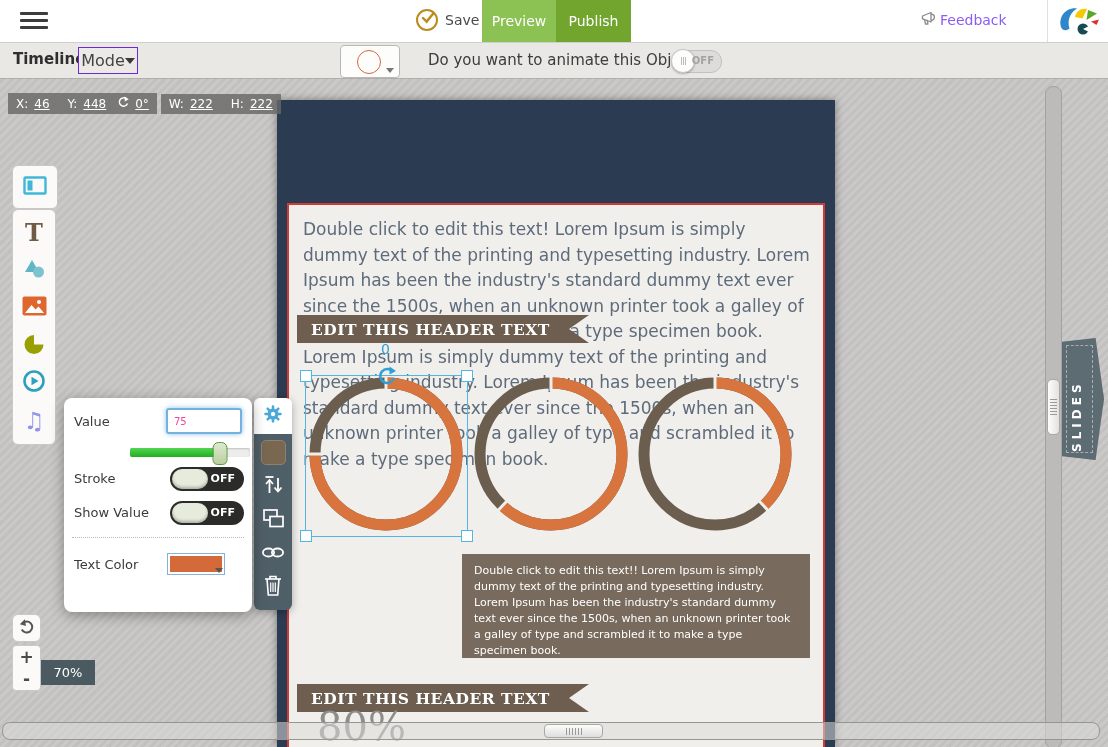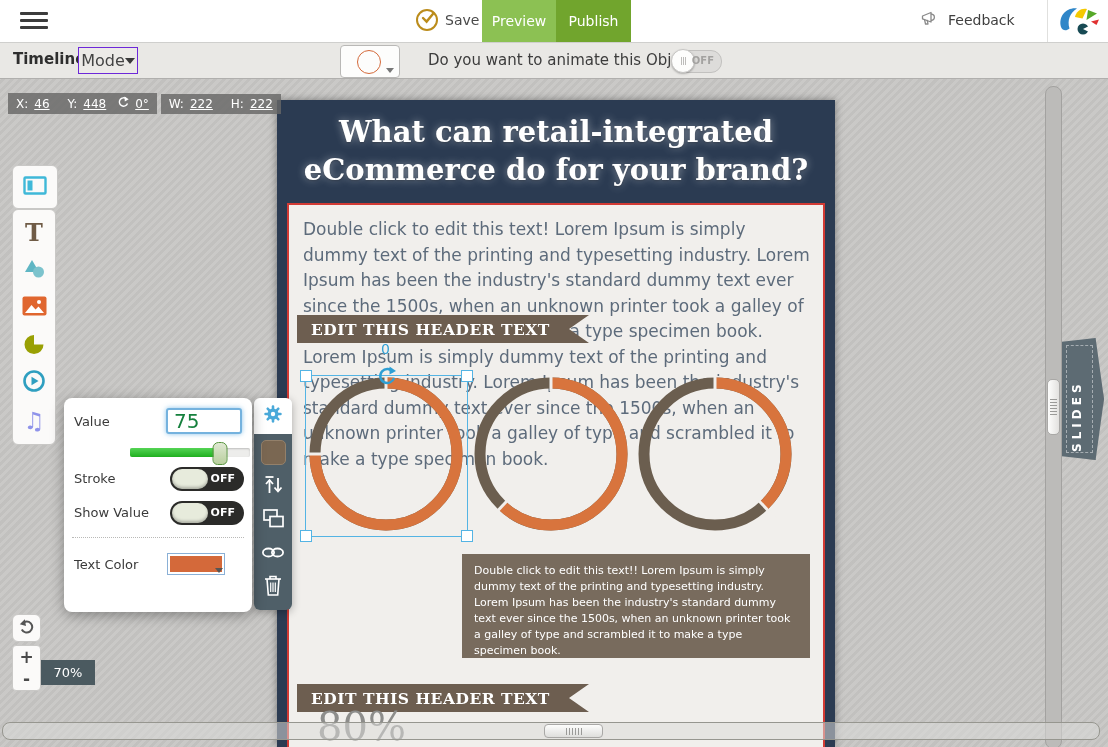--- a/index.html
+++ b/index.html
@@ -14,21 +14,21 @@
   .hamburger{position:absolute;left:20px;top:12px;width:28px;height:18px;cursor:pointer;}
   .hamburger i{display:block;height:3px;background:#3c3c3c;border-radius:1px;margin-bottom:4px;}
   .savegrp{position:absolute;left:398px;top:9px;display:flex;align-items:center;gap:7px;padding-left:18px;}
   .savecheck{width:18px;height:18px;border:2px solid #bb8c1b;border-radius:50%;position:relative;}
   .savecheck svg{position:absolute;left:1px;top:-2px;}
   .savelabel{font-size:14px;color:#4a4a4a;}
   .greenbtn{position:absolute;top:0;height:42px;display:flex;align-items:center;justify-content:center;
     color:#fff;font-size:14px;cursor:pointer;}
   .preview{left:482px;width:74px;background:#8cc153;}
   .publish{left:556px;width:75px;background:#71a52d;}
-  .feedbackgrp{position:absolute;left:920px;top:9px;display:flex;align-items:center;gap:8px;color:#404040;font-size:14px;}
+  .feedbackgrp{position:absolute;left:920px;top:9px;display:flex;align-items:center;color:#8b5cf6;font-size:14px;}
   .topdivider{position:absolute;left:1047px;top:0;width:1px;height:42px;background:#e0e0de;}
   .logo{position:absolute;left:1057px;top:4px;}
 
   
   .timelinebar{position:absolute;left:0;top:42px;width:1108px;height:36px;background:#e9e8e5;border-bottom:1px solid #b0afad;z-index:39;}
   .tl-label{position:absolute;left:13px;top:8px;font-size:15px;font-weight:bold;color:#2e2e2e;}
   .modebtn{position:absolute;left:78px;top:5px;width:58px;height:25px;background:#eceae7;border:1px solid #6d28d9;
     display:flex;align-items:center;justify-content:center;gap:0;font-size:16px;color:#444;cursor:pointer;}
   .caret-down{width:0;height:0;border-left:5px solid transparent;border-right:5px solid transparent;border-top:6px solid #3a3a3a;}
   .objpreview{position:absolute;left:340px;top:45px;width:58px;height:31px;background:#fdfdfc;border:1px solid #b9b8b6;border-radius:4px;cursor:pointer;}
@@ -58,21 +58,21 @@
     display:flex;flex-direction:column;align-items:center;justify-content:space-around;padding:4px 0;box-sizing:border-box;}
   .tool{width:40px;height:34px;display:flex;align-items:center;justify-content:center;cursor:pointer;}
   .t-glyph{font-family:"DejaVu Serif","Liberation Serif",serif;font-weight:bold;font-size:24px;color:#6f5b46;line-height:1;}
   .music-glyph{font-size:24px;color:#8f93ea;line-height:1;}
 
   
   .popup{position:absolute;left:64px;top:320px;width:188px;height:214px;background:#fff;border-radius:8px;
     box-shadow:0 3px 14px rgba(0,0,0,.35);z-index:36;font-size:13px;color:#3a3a3a;}
   .popup .lbl{position:absolute;left:10px;}
   .value-input{position:absolute;left:102px;top:10px;width:60px;height:22px;border:2px solid #74b2de;border-radius:3px;
-    box-shadow:0 0 5px rgba(90,170,225,.7);font-size:20px;color:#15803d;padding:0 6px;outline:none;font-family:inherit;}
+    box-shadow:0 0 5px rgba(90,170,225,.7);font-size:10px;color:#ec4899;padding:0 6px;outline:none;font-family:inherit;}
   .slider{position:absolute;left:66px;top:50px;width:120px;height:9px;background:#ededeb;border-radius:2px;box-shadow:inset 0 1px 2px rgba(0,0,0,.2);}
   .slider .fill{position:absolute;left:0;top:0;height:9px;background:linear-gradient(#55d455,#1faf1f);border-radius:2px;}
   .slider .knob{position:absolute;top:-6px;width:13px;height:21px;transform:translateX(-50%);
     background:linear-gradient(#dfe8d2,#b9cf9e);border:1.5px solid #58953e;border-radius:6px 6px 5px 5px;cursor:pointer;}
   .toggle-dark{position:absolute;left:106px;width:74px;height:24px;background:#2b2b29;border-radius:13px;cursor:pointer;}
   .toggle-dark .knob{position:absolute;left:2px;top:2px;width:36px;height:20px;background:#e7ebdc;border-radius:11px;box-shadow:inset 0 -2px 3px rgba(0,0,0,.25);}
   .toggle-dark .state{position:absolute;right:9px;top:5px;font-size:11px;font-weight:bold;color:#fff;}
   .dotline{position:absolute;left:8px;right:8px;top:139px;border-top:1px dotted #b9b9b7;}
   .colorswatch{position:absolute;left:103px;top:155px;width:58px;height:22px;border:1px solid #8ab0d6;background:#fff;padding:2px;box-sizing:border-box;cursor:pointer;}
   .colorswatch .fillc{width:100%;height:100%;}
@@ -364,21 +364,20 @@
             <path d="M2 5 h16"></path>
               <path d="M7 5 V2.5 h6 V5"></path>
               <path d="M4 5 l1.3 16 h9.4 L16 5"></path>
             <path d="M7.7 8.5 v9.5 M10 8.5 v9.5 M12.3 8.5 v9.5" stroke-width="1.2"></path>
           </svg>
         </span>
       </div>
     </div>
 
     <div class="canvas">
-      <div class="slide-title">What can retail-integrated eCommerce do for your brand?</div>
       <div class="inner">
         <div class="intro">Double click to edit this text! Lorem Ipsum is simply dummy text of the printing and typesetting industry. Lorem Ipsum has been the industry's standard dummy text ever since the 1500s, when an unknown printer took a galley of type and scrambled it to make a type specimen book. Lorem Ipsum is simply dummy text of the printing and typesetting industry. Lorem Ipsum has been the industry's standard dummy text ever since the 1500s, when an unknown printer took a galley of type and scrambled it to make a type specimen book.</div>
         <div class="ribbon ribbon1">EDIT THIS HEADER TEXT</div>
         <div class="ringbox" style="left:17px;"><svg viewBox="0 0 160 160">
               <circle cx="80" cy="80" r="71" fill="none" stroke="#6b5e4f" stroke-width="11"></circle>
               <circle cx="80" cy="80" r="71" fill="none" stroke="#d8743d" stroke-width="11" stroke-dasharray="334.57961760731297 446.10615680975064" transform="rotate(-90 80 80)"></circle>
               <line x1="80" y1="17" x2="80" y2="-8" stroke="#f1efec" stroke-width="3"></line>
               <line x1="17" y1="80.00000000000001" x2="-8" y2="80.00000000000001" stroke="#f1efec" stroke-width="3"></line>
             </svg></div>
         <div class="ringbox" style="left:182px;"><svg viewBox="0 0 160 160">

